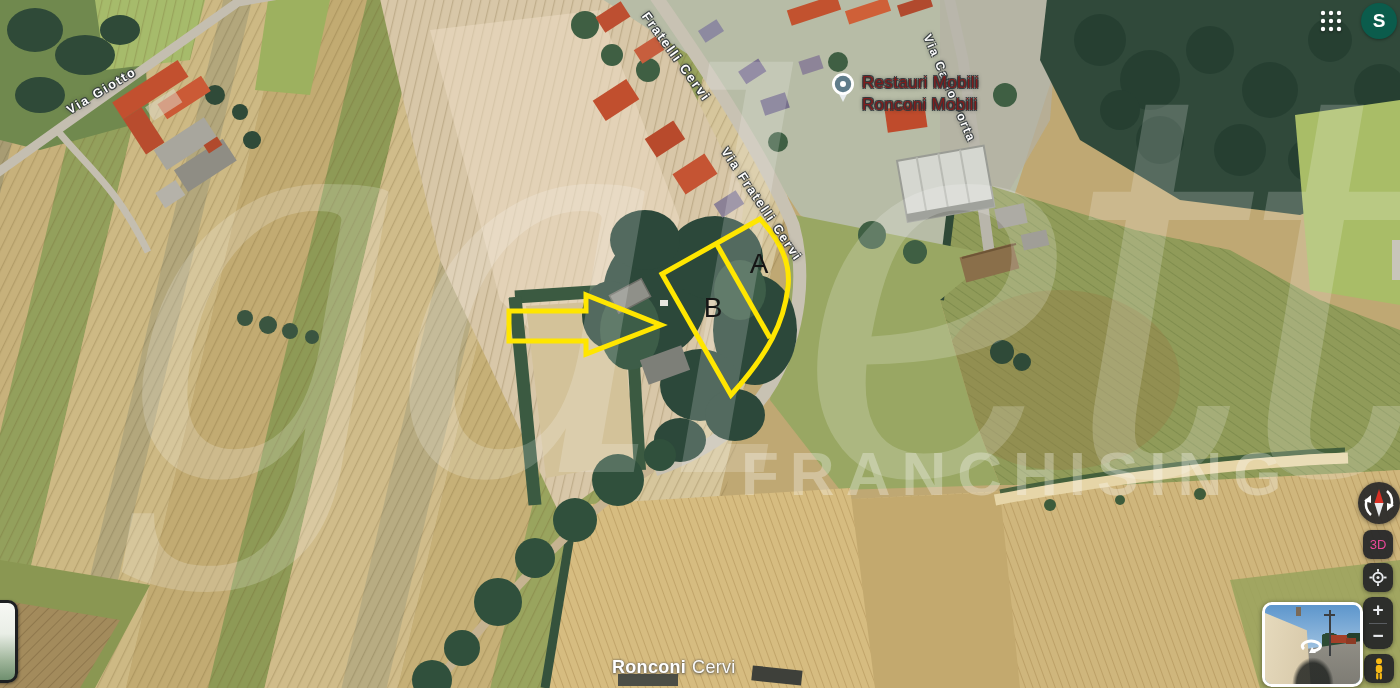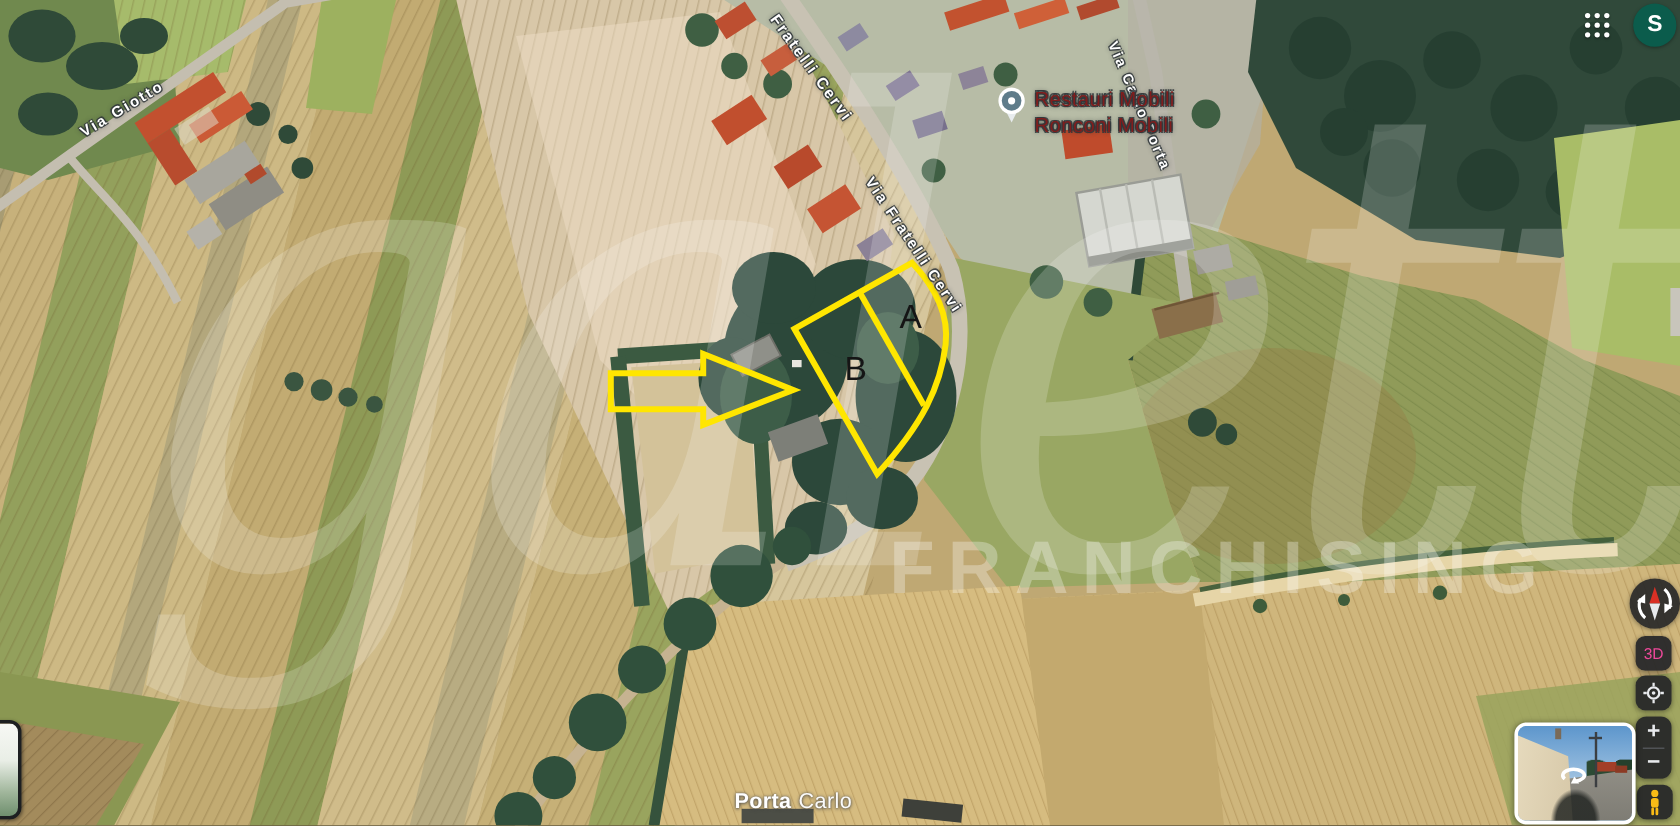--- a/index.html
+++ b/index.html
@@ -399,19 +399,19 @@
     <div class="sv-el sv-wall"></div>
     <div class="sv-el sv-chimney"></div>
     <div class="sv-el sv-shadow"></div>
     <svg class="sv-el sv-arrow" width="26" height="16" viewBox="0 0 26 16">
       <path d="M5,11 A9,5 0 1 1 14,13" stroke="#fff" stroke-width="3" fill="none"></path>
       <polygon points="10,15 17,15 13,9" fill="#fff"></polygon>
     </svg>
   </div>
 
   <div class="gm-logo">
-    <span class="gm-g">Porta</span>
-    <span class="gm-m">Carlo</span>
+    <span class="gm-g">Ronconi</span>
+    <span class="gm-m">Cervi</span>
   </div>
 
   <div class="edge-card"></div>
 
 </div>
 
 </body></html>

